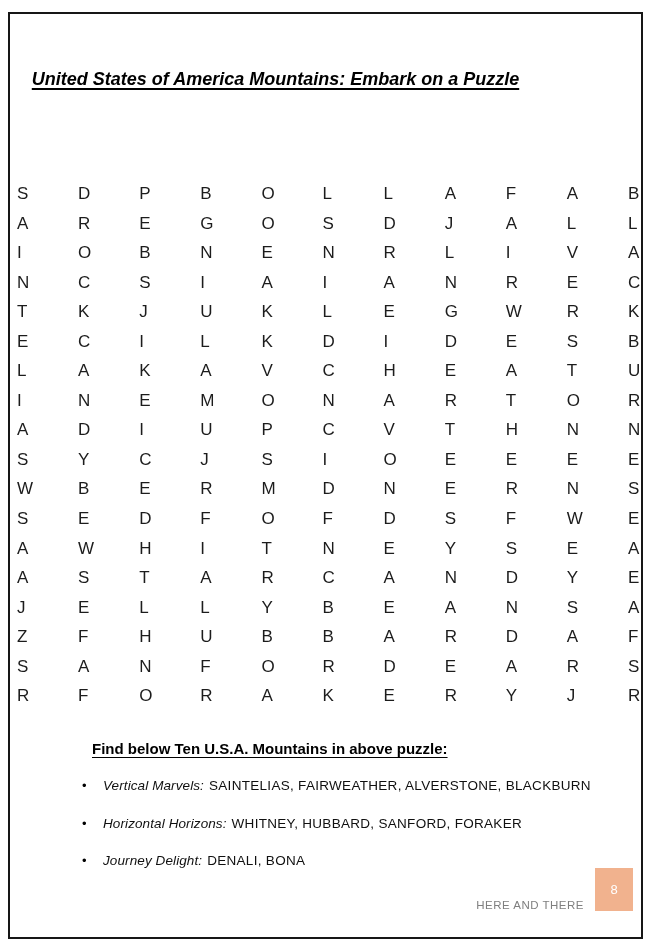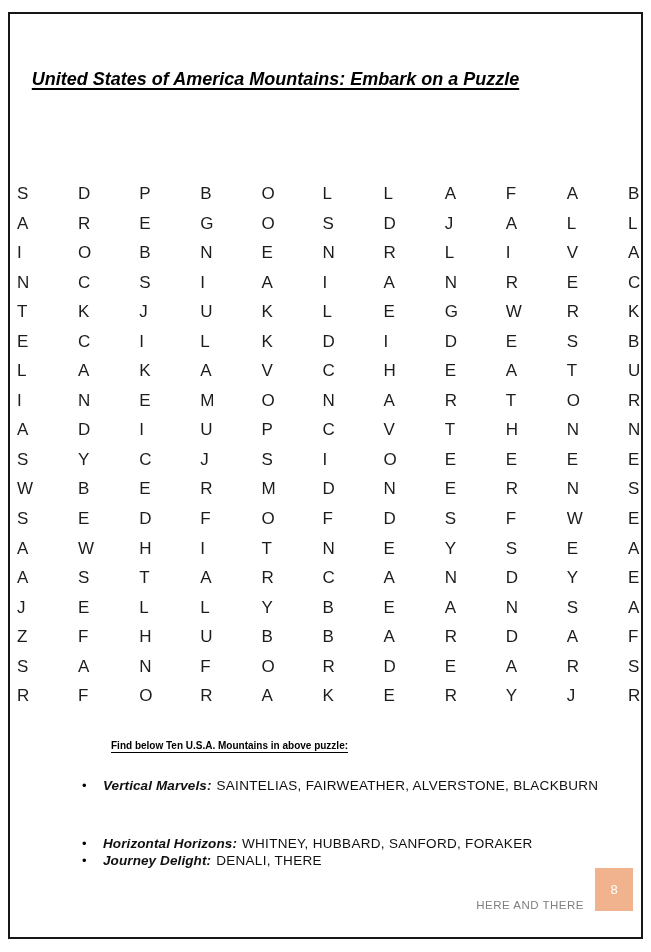--- a/index.html
+++ b/index.html
@@ -59,49 +59,49 @@
     color: #1c1c1c;
   }
   .grid-letter {
     line-height: 19px;
     letter-spacing: 0;
   }
 
   
   .clues-heading {
     position: absolute;
-    left: 111px;
+    left: 92px;
     top: 740px;
-    font-size: 10px;
+    font-size: 15px;
     font-weight: bold;
     color: #000;
     text-decoration: underline;
     text-underline-offset: 2.5px;
     text-decoration-thickness: 1.3px;
   }
   .clue-row {
     position: absolute;
     left: 82px;
     width: 555px;
     font-size: 13.5px;
     color: #101010;
     white-space: nowrap;
   }
   .clue-row.row-1 { top: 778px; }
-  .clue-row.row-2 { top: 836px; }
+  .clue-row.row-2 { top: 816px; }
   .clue-row.row-3 { top: 853px; }
   .bullet-dot {
     display: inline-block;
     width: 21px;
     font-size: 13px;
     color: #000;
     vertical-align: baseline;
   }
   .clue-label {
-    font-weight: bold;
+    font-weight: normal;
     font-style: italic;
     margin-right: 5px;
     letter-spacing: 0.1px;
   }
   .clue-words {
     font-weight: normal;
     letter-spacing: 0.3px;
     text-align: center;
   }
 
@@ -343,21 +343,21 @@
 
 <div class="clue-row row-1">
   <span class="bullet-dot">•</span><span class="clue-label">Vertical Marvels:</span><span class="clue-words">SAINTELIAS, FAIRWEATHER, ALVERSTONE, BLACKBURN</span>
 </div>
 
 <div class="clue-row row-2">
   <span class="bullet-dot">•</span><span class="clue-label">Horizontal Horizons:</span><span class="clue-words">WHITNEY, HUBBARD, SANFORD, FORAKER</span>
 </div>
 
 <div class="clue-row row-3">
-  <span class="bullet-dot">•</span><span class="clue-label">Journey Delight:</span><span class="clue-words">DENALI, THERE</span>
+  <span class="bullet-dot">•</span><span class="clue-label">Journey Delight:</span><span class="clue-words">DENALI, BONA</span>
 </div>
 
 <div class="page-footer">
   <span class="footer-brand" style="color: rgb(127, 127, 127); margin-top: 32px;">HERE AND THERE</span>
   <div class="page-number-box" style="background: rgb(241, 178, 142);">
     <span>8</span>
   </div>
 </div>
 
 </body></html>

